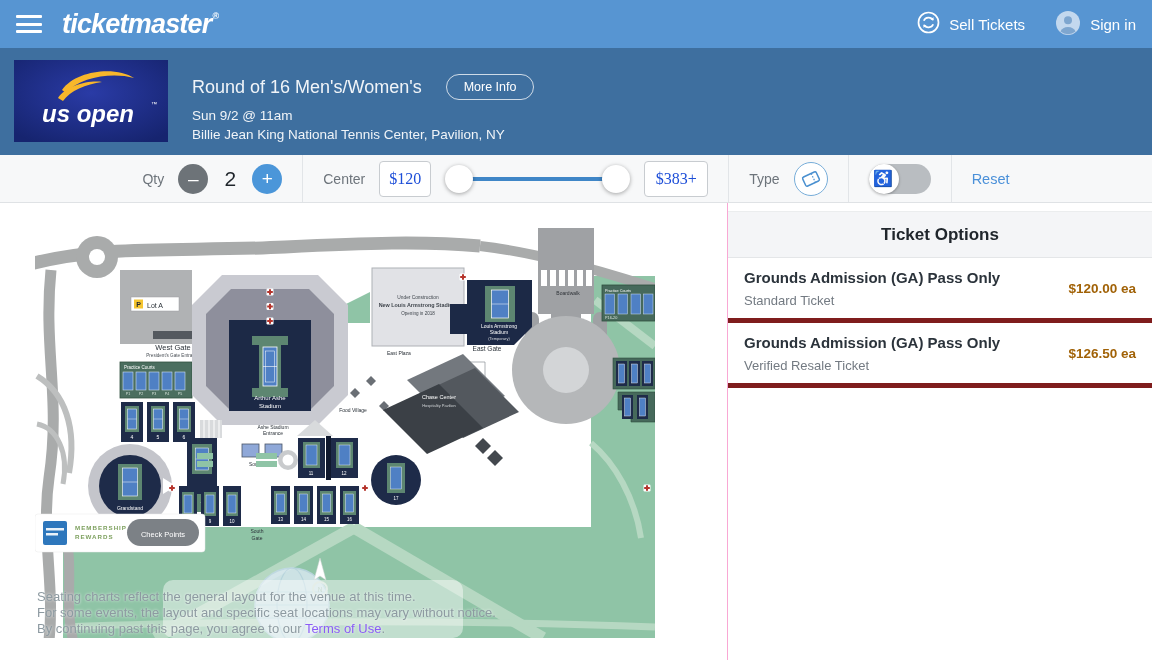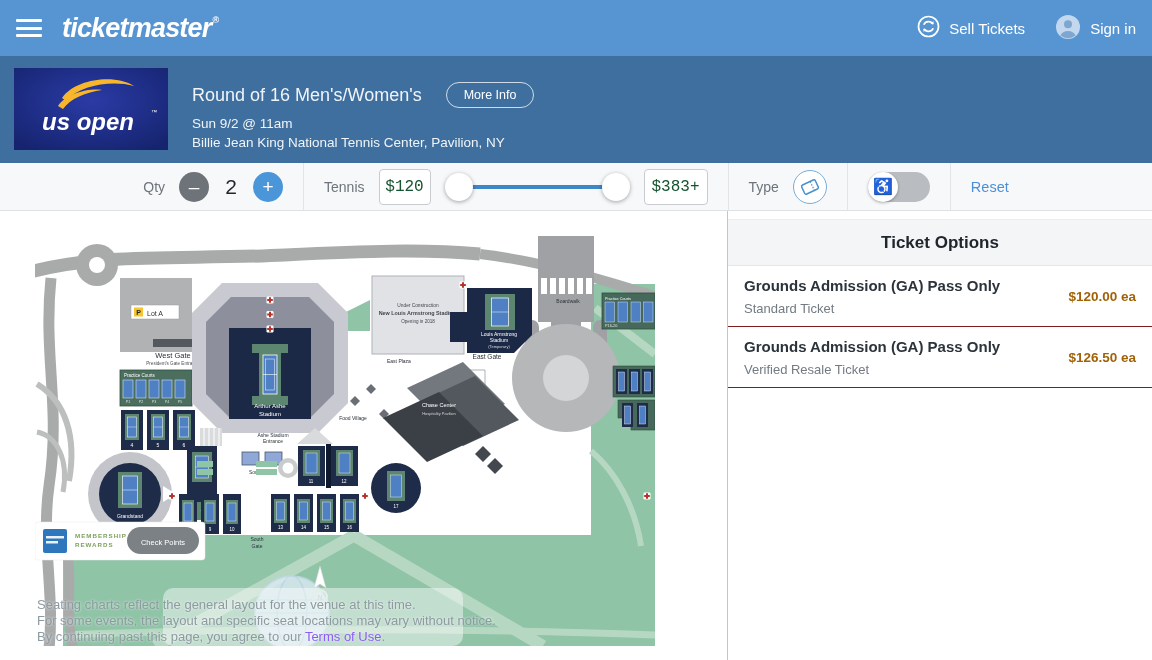--- a/index.html
+++ b/index.html
@@ -1,20 +1,20 @@
 <!DOCTYPE html>
 <html><head>
 <meta charset="utf-8">
 <style>
   * { margin:0; padding:0; box-sizing:border-box; }
   html,body { width:1152px; height:660px; overflow:hidden; background:#fff;
     font-family:"Liberation Sans", sans-serif; }
 
   
-  .navbar { height:56px; background:#5795d2; display:flex; align-items:center; padding:4px 16px; }
+  .navbar { height:48px; background:#5795d2; display:flex; align-items:center; padding:4px 16px; }
   .hamburger { width:26px; height:18px; display:flex; flex-direction:column; justify-content:space-between; cursor:pointer; }
   .hamburger span { display:block; height:3px; background:#fff; border-radius:1px; }
   .brand { margin-left:20px; color:#fff; font-size:27px; font-weight:bold; font-style:italic; letter-spacing:-0.8px; }
   .brand sup { font-size:9px; font-style:normal; vertical-align:14px; margin-left:1px; }
   .nav-spacer { flex:1; }
   .nav-item { display:flex; align-items:center; gap:9px; color:#fff; font-size:15px; margin-left:30px; cursor:pointer; }
 
   
   .event-header { height:107px; background:#3e6f9f; display:flex; padding:0 0 0 14px; }
   .uso-logo { width:154px; height:82px; margin-top:12px; flex:0 0 auto; }
@@ -30,21 +30,21 @@
   .filterbar { height:48px; background:#f7f8f9; border-bottom:1px solid #dfe2e5; display:flex; justify-content:center;align-items:flex-end; }
   .fsec { display:flex; align-items:center; padding:0 20px; height:100%; }
   .fsec + .fsec { border-left:1px solid #e2e5e8; }
   .flabel { font-size:14px; color:#6d747b; margin-right:14px; }
   .circ-btn { width:30px; height:30px; border-radius:50%; border:none; color:#fff; font-size:19px; line-height:28px;
     text-align:center; cursor:pointer; padding:0; }
   .minus { background:#6d7378; }
   .plus  { background:#4b96d9; }
   .qty-val { font-size:21px; color:#1f252b; margin:0 15px; min-width:14px; text-align:center; }
   .price-box { width:52px; height:36px; border:1px solid #c8ccd0; border-radius:4px; background:#fff;
-    font-size:16px; color:#14532d; text-align:center; font-family:Liberation Mono, monospace; }
+    font-size:16px; color:#1d4ed8; text-align:center; font-family:Liberation Serif, serif; }
   .price-box.max { width:64px; }
   .slider { position:relative; width:185px; height:30px; margin:0 14px; }
   .slider .rail { position:absolute; left:12px; right:12px; top:14px; height:3px; background:#dfe3e6; border-radius:2px; }
   .slider .fill { position:absolute; left:14px; width:157px; top:13px; height:4px; background:#3f86c7; border-radius:2px; }
   .handle { position:absolute; top:1px; width:28px; height:28px; border-radius:50%; background:#fff;
     box-shadow:0 1px 4px rgba(0,0,0,.35); cursor:pointer; }
   .handle.min { left:0; } .handle.max { right:0; }
   .type-btn { width:34px; height:34px; border-radius:50%; border:1.5px solid #77add9; background:#fff;
     display:flex; align-items:center; justify-content:center; cursor:pointer; padding:0; }
   .toggle { position:relative; width:62px; height:30px; border-radius:15px; background:#b9bdc1; cursor:pointer; }
@@ -58,21 +58,21 @@
   .map-pane { width:728px; border-right:1px solid #f9a8d4; position:relative; background:#fff; }
   .map-svg { position:absolute; left:35px; top:25px; }
   .disclaimer { position:absolute; left:37px; top:386px; width:480px; font-size:13px; line-height:16px;
     color:#8d9aa1; text-shadow:0 0 3px rgba(255,255,255,.85); }
   .disclaimer a { color:#8b5cf6; text-decoration:none; cursor:pointer; }
 
   .ticket-pane { flex:1; }
   .options-header { margin-top:8px; height:47px; background:#f4f5f7; border-top:1px solid #ebedee;
     border-bottom:1px solid #e4e6e8; display:flex; align-items:center; justify-content:center; }
   .options-title { font-size:17px; font-weight:bold; color:#20262c; }
-  .t-row { position:relative; padding:11px 16px 10px 16px; border-bottom:1px solid #7f1d1d; cursor:pointer; background:#fff; }
+  .t-row { position:relative; padding:11px 16px 10px 16px; border-bottom:5px solid #7f1d1d; cursor:pointer; background:#fff; }
   .t-name { font-size:15px; font-weight:bold; color:#2b333b; }
   .t-type { font-size:13px; color:#737a82; margin-top:7px; }
   .t-price { position:absolute; right:16px; top:50%; transform:translateY(-50%);
     font-size:13.5px; font-weight:bold; color:#a16207; }
 
   svg text { font-family:"Liberation Sans", sans-serif; }
 </style>
 </head>
 <body>
 
@@ -132,21 +132,21 @@
 </div>
 
 <div class="filterbar">
   <div class="fsec">
     <span class="flabel">Qty</span>
     <button class="circ-btn minus">–</button>
     <span class="qty-val">2</span>
     <button class="circ-btn plus">+</button>
   </div>
   <div class="fsec">
-    <span class="flabel">Tennis</span>
+    <span class="flabel">Center</span>
     <input class="price-box" value="$120" style="">
     <div class="slider">
       <div class="rail"></div>
       <div class="fill"></div>
       <div class="handle min"></div>
       <div class="handle max"></div>
     </div>
     <input class="price-box max" value="$383+" style="">
   </div>
   <div class="fsec">

